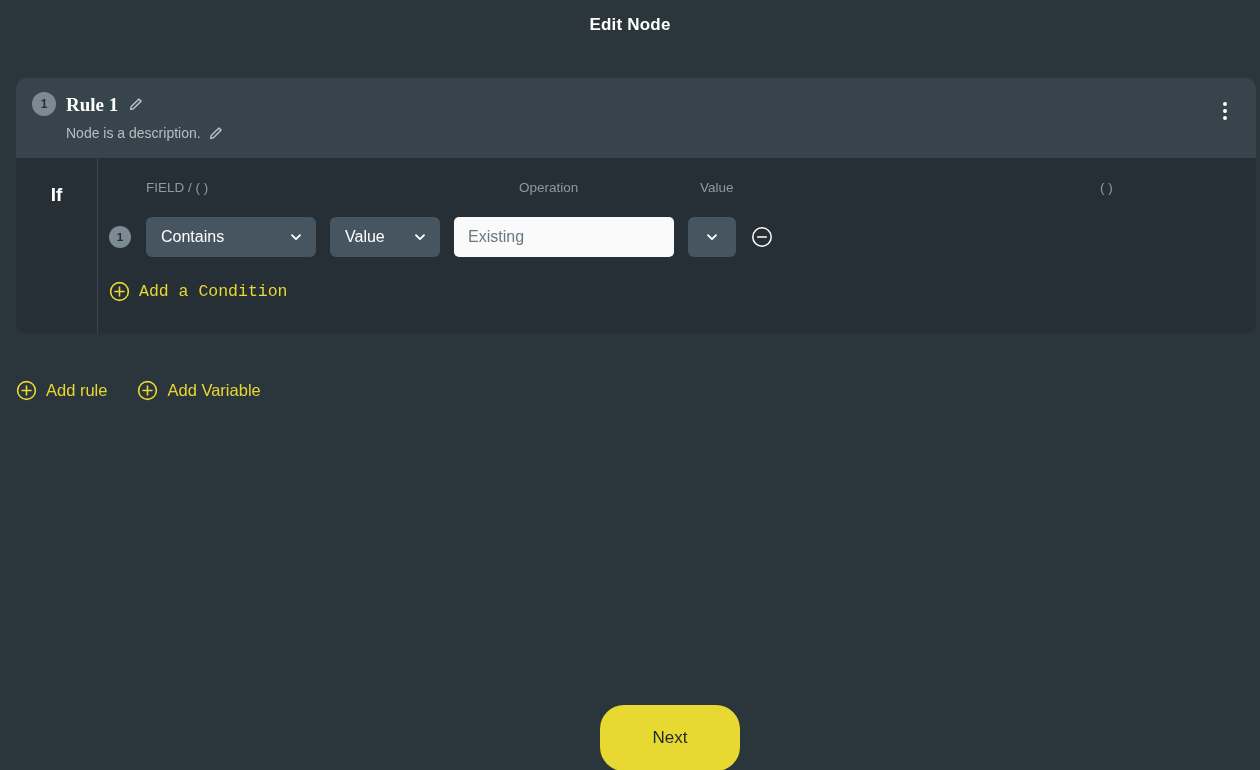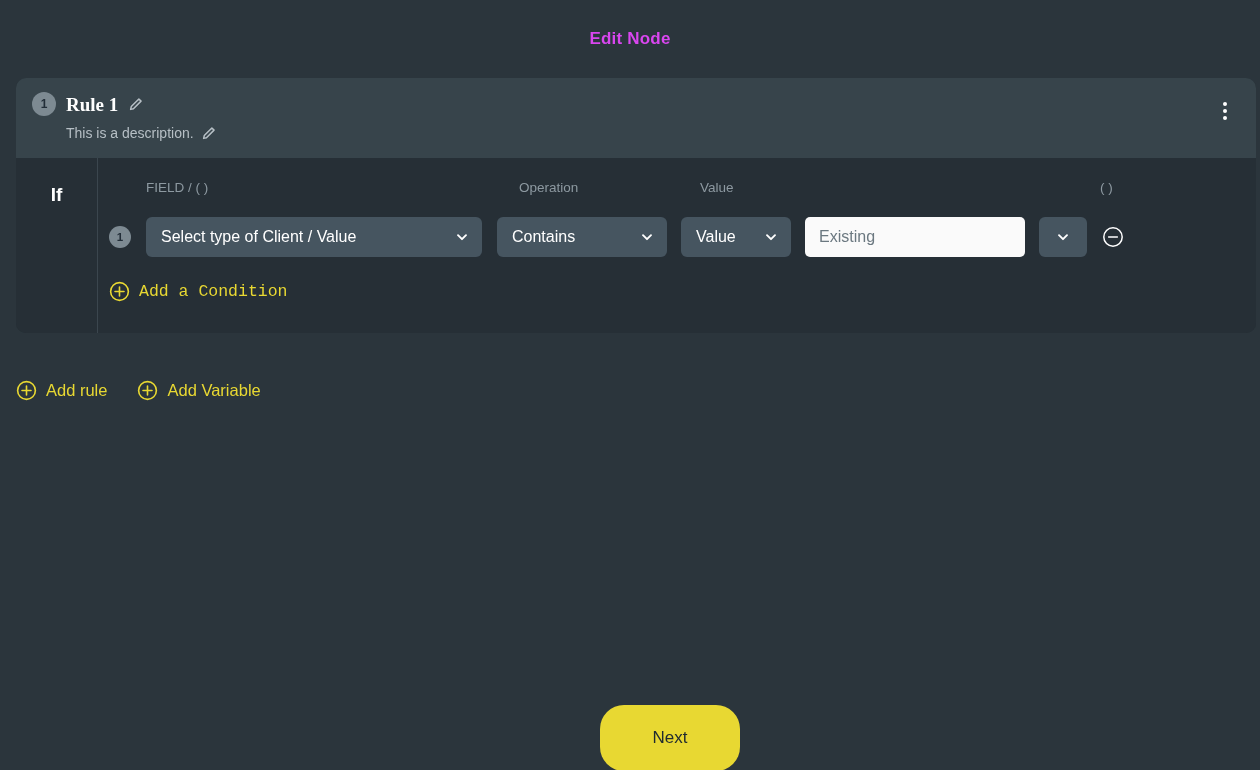--- a/index.html
+++ b/index.html
@@ -16,22 +16,22 @@
     overflow: hidden;
     position: relative;
   }
 
   
   .page-title {
     width: 100%;
     text-align: center;
     font-size: 17px;
     font-weight: bold;
-    color: #d946ef;
-    padding-top: 29px;
+    color: #ffffff;
+    padding-top: 15px;
     letter-spacing: 0.2px;
   }
 
   
   .rule-card {
     position: absolute;
     left: 16px;
     top: 78px;
     width: 1240px;
     border-radius: 10px;
@@ -297,21 +297,21 @@
       <div class="num-badge">1</div>
       <div class="rule-title">Rule 1</div>
       <span class="pencil-icon">
         <svg viewBox="0 0 16 16" fill="none" stroke="#b6bfc5" stroke-width="1.6" stroke-linecap="round" stroke-linejoin="round">
           <path d="M11.6 2.1l2.3 2.3-8.1 8.1-3 .7.7-3z"></path>
         </svg>
       </span>
     </div>
 
     <div class="rule-desc-row">
-      <div class="rule-desc">This is a description.</div>
+      <div class="rule-desc">Node is a description.</div>
       <span class="pencil-icon">
         <svg viewBox="0 0 16 16" fill="none" stroke="#b6bfc5" stroke-width="1.6" stroke-linecap="round" stroke-linejoin="round">
           <path d="M11.6 2.1l2.3 2.3-8.1 8.1-3 .7.7-3z"></path>
         </svg>
       </span>
     </div>
 
     <div class="kebab-menu">
       <span></span>
       <span></span>
@@ -331,28 +331,20 @@
         <div class="h h-field">FIELD / ( )</div>
         <div class="h h-operation">Operation</div>
         <div class="h h-value">Value</div>
         <div class="h h-paren">( )</div>
       </div>
 
       <div class="cond-row">
 
         <div class="cond-badge">1</div>
 
-        <div class="select sel-field">
-          <span class="txt">Select type of Client / Value</span>
-          <span class="chev">
-            <svg viewBox="0 0 14 14" fill="none" stroke="#ffffff" stroke-width="1.9" stroke-linecap="round" stroke-linejoin="round">
-              <path d="M3 5.2l4 4 4-4"></path>
-            </svg>
-          </span>
-        </div>
 
         <div class="select sel-operation">
           <span class="txt">Contains</span>
           <span class="chev">
             <svg viewBox="0 0 14 14" fill="none" stroke="#ffffff" stroke-width="1.9" stroke-linecap="round" stroke-linejoin="round">
               <path d="M3 5.2l4 4 4-4"></path>
             </svg>
           </span>
         </div>
 

